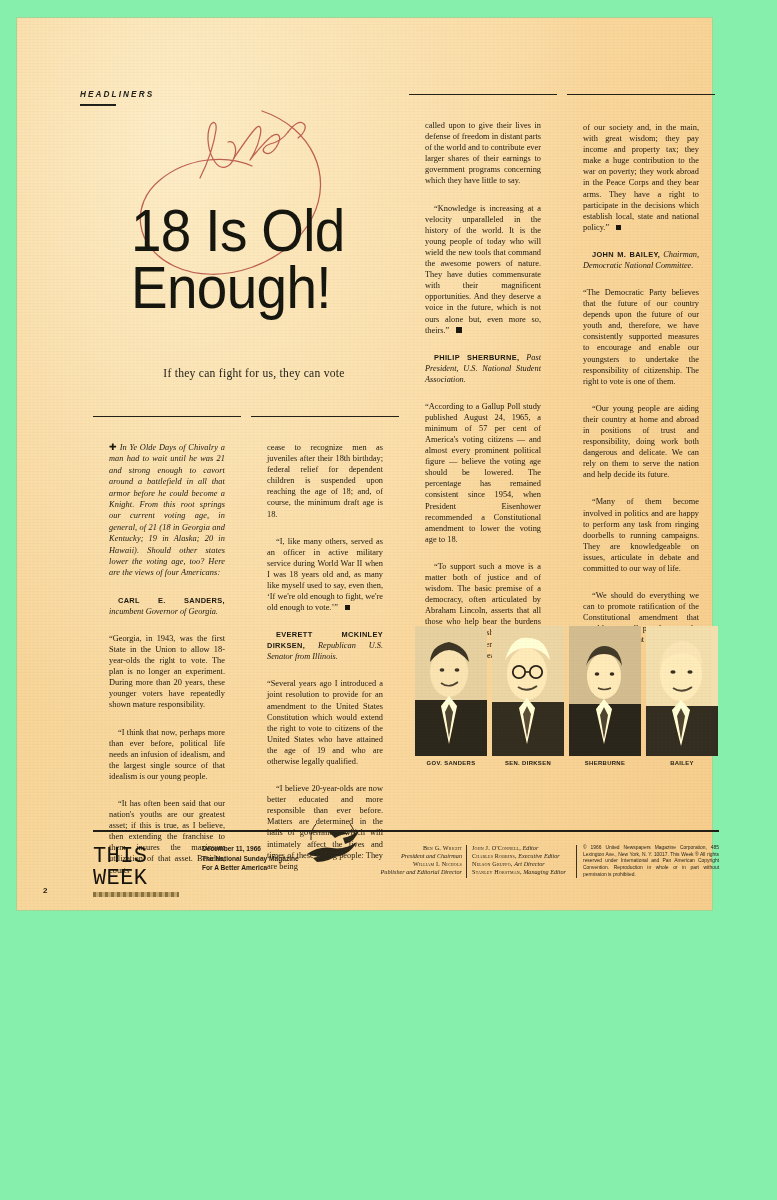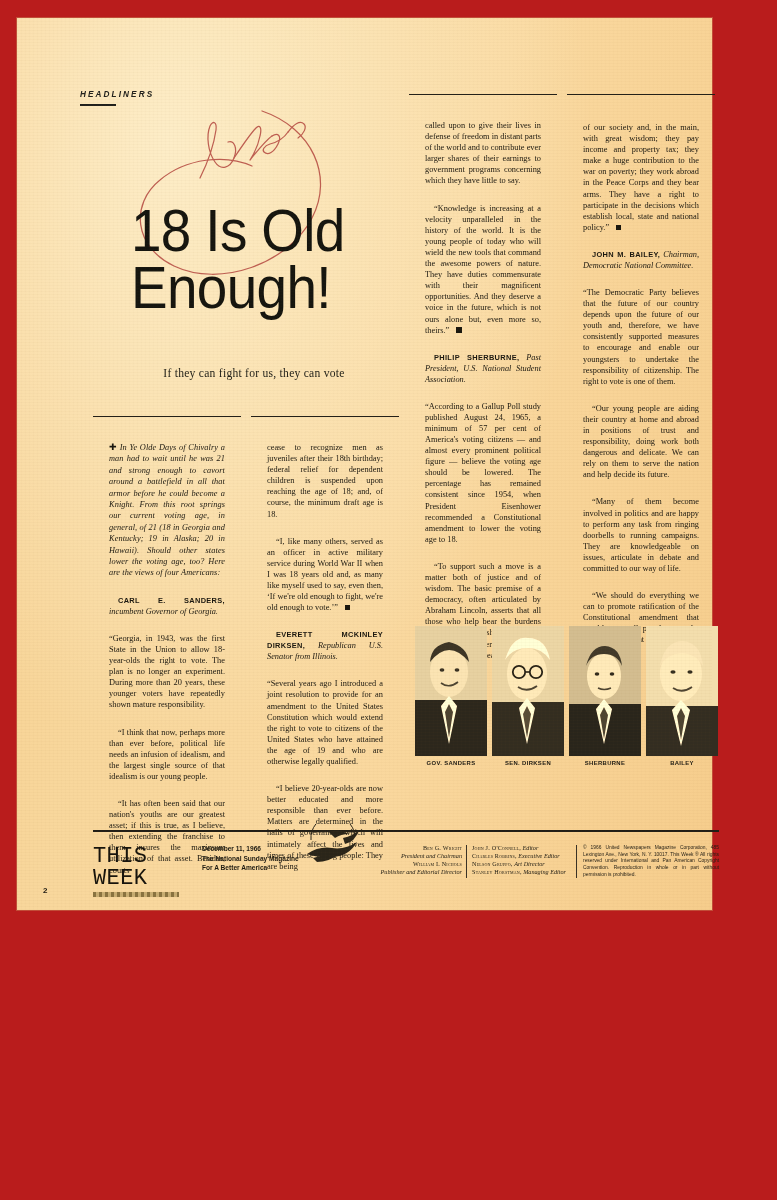--- a/index.html
+++ b/index.html
@@ -10,21 +10,21 @@
     background: #ffffff;
     font-family: "Liberation Serif", serif;
     overflow: hidden;
   }
 
   
   #scan {
     position: absolute;
     left: 0; top: 0;
     width: 777px; height: 1200px;
-    background: #b91c1c;
+    background: #86efac;
   }
 
   
   #page {
     position: absolute;
     left: 17px; top: 18px;
     width: 695px; height: 892px;
     background:
       radial-gradient(ellipse at 22% 14%, rgba(255,245,215,.75) 0%, rgba(255,245,215,0) 55%),
       linear-gradient(104deg, #f7cf8e 0%, #f8d79c 26%, #fad9a0 55%, #f6cd8c 100%);

